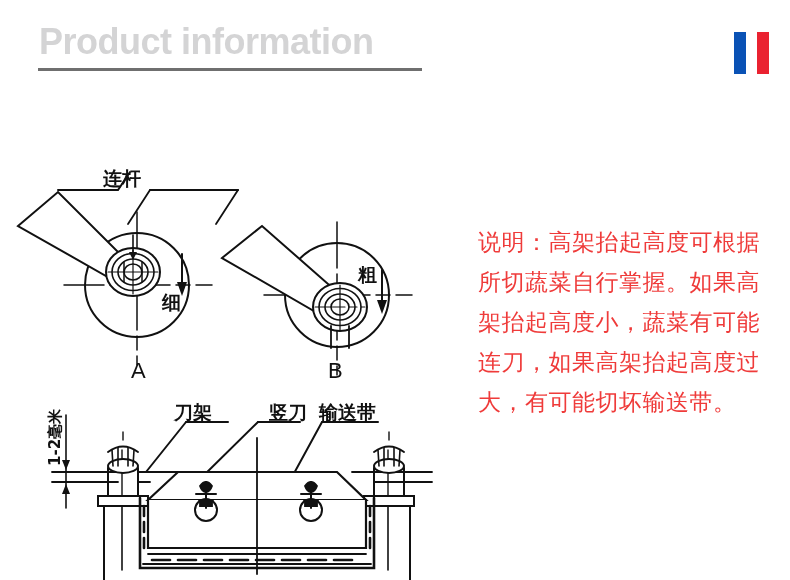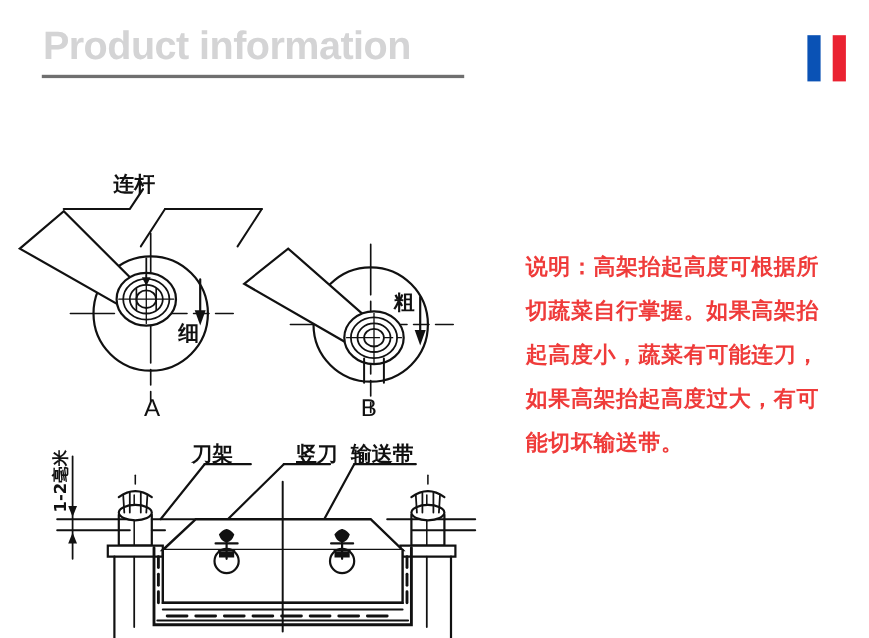--- a/index.html
+++ b/index.html
@@ -67,25 +67,24 @@
   .flag-bar.blue { left: 0px;  background: #0a52b5; }
   .flag-bar.red  { left: 23px; background: #ea2231; }
 
   
   #note {
     position: absolute;
     left: 478px;
     top: 222px;
     width: 282px;
     color: #ef3b3a;
-    font-size: 20px;
+    font-size: 23px;
     line-height: 40px;
     letter-spacing: 0.5px;
     font-family: "DejaVu Sans", "Liberation Sans", sans-serif;
-    font-weight: bold;
   }
 
   
   #diagram {
     position: absolute;
     left: 0; top: 150px;
     width: 470px; height: 430px;
   }
   #diagram svg { display: block; }
 
@@ -260,21 +259,21 @@
         <path d="M 304 350 L 318 350" stroke-width="2"></path>
         <path d="M 305 352 L 317 352 L 317 356 L 305 356 Z" fill="#111111" stroke="#111111"></path>
       </g>
 
       <path d="M 122 356 L 122 420" stroke-width="1.6"></path>
       <path d="M 388 356 L 388 420" stroke-width="1.6"></path>
 
     </g>
   </svg>
 
-  <span class="dlabel" style="left:103px; top:5px;">连杆</span>
+  <span class="dlabel" style="left:103px; top:16px;">连杆</span>
 
 
   <span class="dlabel" style="left:162px; top:140px;">细</span>
 
   <span class="dlabel" style="left:358px; top:112px;">粗</span>
 
   <span class="dlabel letter" style="left:131px; top:208px;">A</span>
 
   <span class="dlabel letter" style="left:328px; top:208px;">B</span>
 

